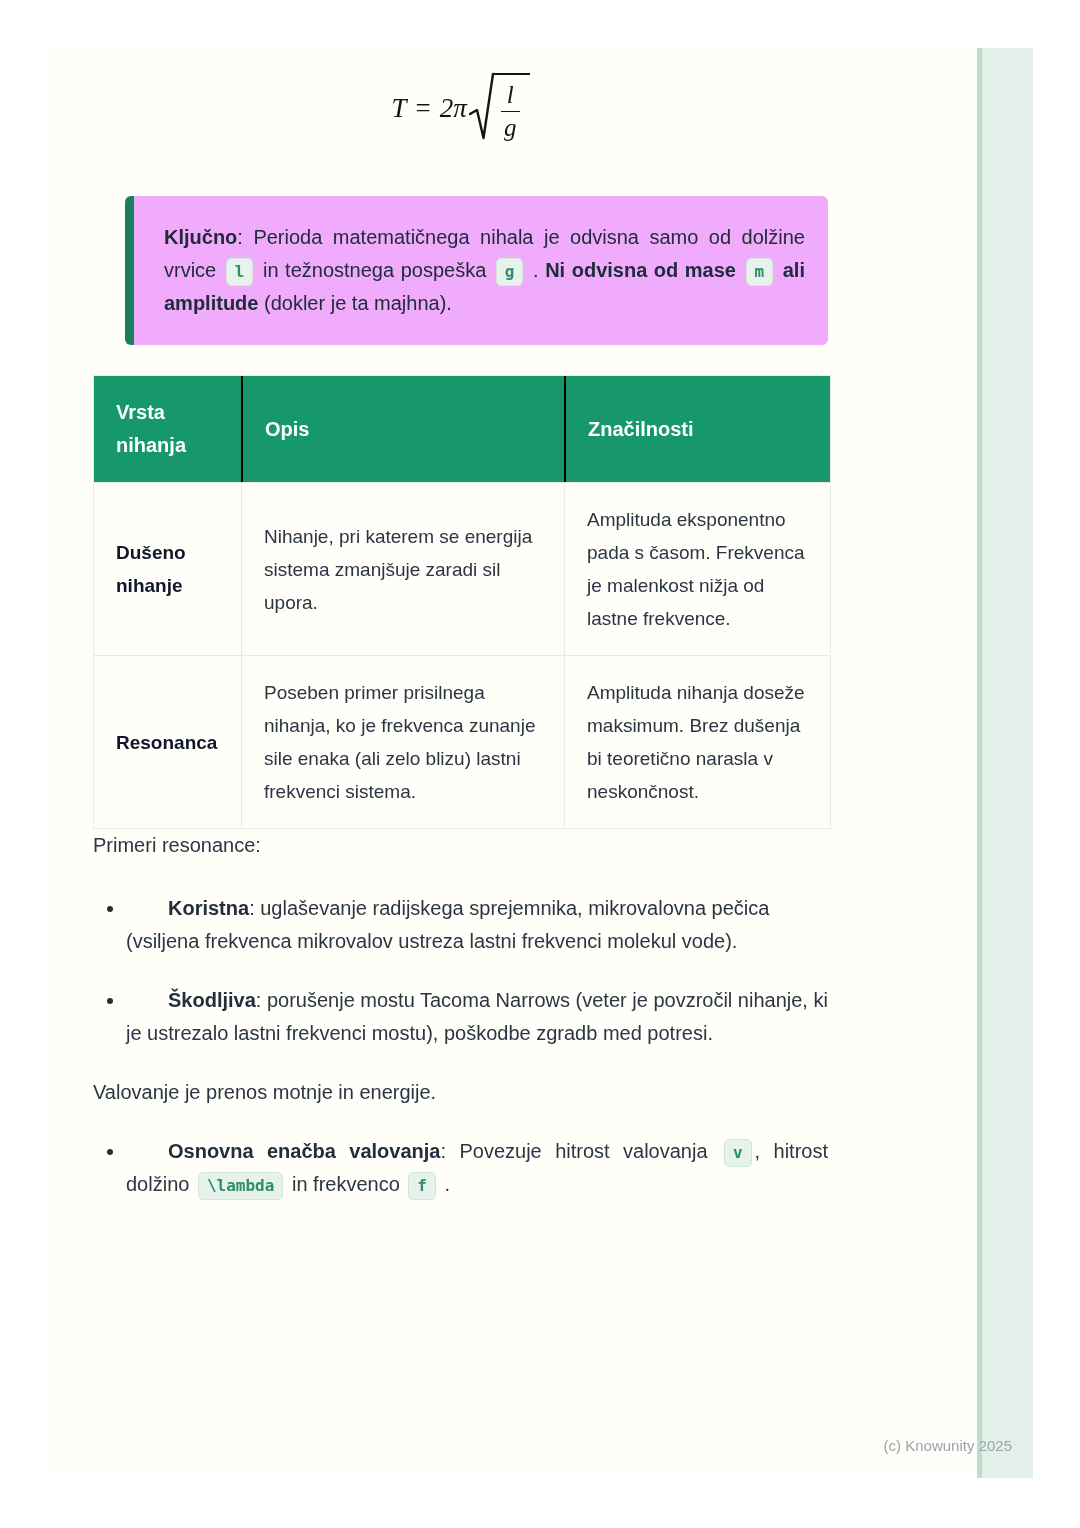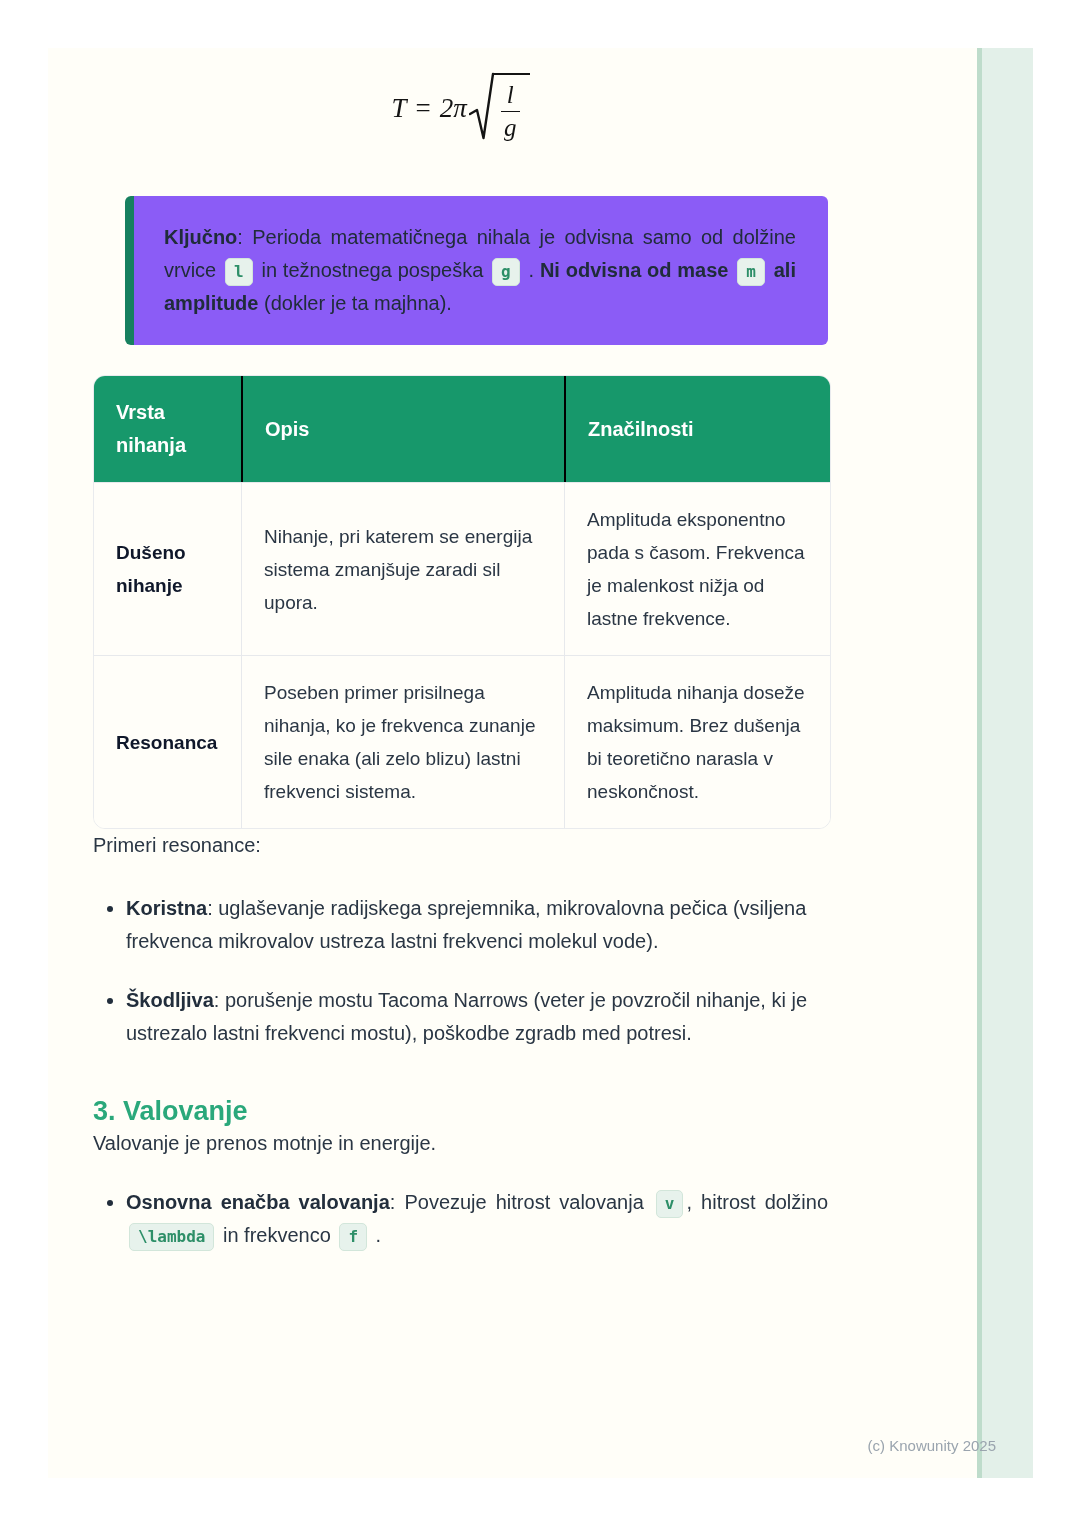--- a/index.html
+++ b/index.html
@@ -30,67 +30,67 @@
   .radical{display:inline-flex;align-items:flex-start;margin-left:2px;}
   .rad-svg{display:block;margin-right:-2px;}
   .radicand{border-top:2px solid #141414;padding:4px 10px 0 8px;margin-top:1px;}
   .frac{display:inline-flex;flex-direction:column;align-items:center;line-height:1.12;font-size:25px;}
   .frac .num{border-bottom:1.5px solid #141414;padding:0 6px 2px;}
   .frac .den{padding-top:2px;}
 
   
   .callout{
     margin:36px 0 0 32px;width:703px;box-sizing:border-box;
-    background:#8b5cf6;border-left:9px solid #17805f;border-radius:6px;
-    padding:25px 32px 25px 30px;
+    background:#f0abfc;border-left:9px solid #17805f;border-radius:6px;
+    padding:25px 23px 25px 30px;
     font-size:20px;line-height:33px;text-align:justify;color:#202c3a;
   }
   .callout b{font-weight:700;}
 
   
   .badge{
     display:inline-block;background:#e7f2ec;border:1px solid #d2e6da;
     border-radius:5px;padding:0 8px;margin:0 3px;
     font-family:"DejaVu Sans Mono","Liberation Mono",monospace;
     font-size:16px;font-weight:700;color:#2d8f68;line-height:26px;
     vertical-align:baseline;
   }
 
   
   .h2{font-size:27px;font-weight:700;color:#2aa87b;margin:38px 0 0;}
   .h2.second{margin-top:46px;}
 
   
-  .table-wrap{margin-top:30px;width:738px;border:1px solid #e9ebee;border-radius:12px;overflow:hidden;box-sizing:border-box;}
+  .table-wrap{margin-top:30px;width:738px;border:1px solid #e9ebee;border-radius:0;overflow:hidden;box-sizing:border-box;}
   table{border-collapse:separate;border-spacing:0;width:100%;table-layout:fixed;font-size:19px;line-height:33px;}
   col.c1{width:147px;}col.c2{width:323px;}col.c3{width:266px;}
   th{
     background:#17986b;color:#ffffff;font-weight:700;font-size:20px;
     text-align:left;vertical-align:middle;padding:20px 22px;
   }
   th + th{border-left:2px solid #000000;}
   td{
     background:#fffef9;vertical-align:middle;padding:20px 22px;
     border-top:1px solid #e7e9ec;color:#2a3644;
   }
   td + td{border-left:1px solid #e7e9ec;}
   tr.alt td{background:#f5f7f9;}
   td.rowhead{font-weight:700;color:#0f172a;}
 
   
   .para{font-size:20px;line-height:33px;color:#2a3644;}
   ul.list{margin:30px 0 0;padding-left:33px;}
   ul.list li{margin-bottom:26px;font-size:20px;line-height:33px;color:#2a3644;}
   ul.list li::marker{color:#222e3c;}
-  ul.list li b{color:#222e3c;}
+  ul.list li b{color:#222e3c;margin-left:42px;}
   ul.list.wave{margin-top:26px;}
   ul.list.wave li{text-align:justify;}
 
   .copyright{
-    position:absolute;top:1437px;right:84px;z-index:5;
+    position:absolute;top:1437px;right:68px;z-index:5;
     font-size:15px;color:#9aa4ae;text-align:right;
   }
 </style>
 </head>
 <body>
 
 <div class="page">
 
   <div class="accent-strip"></div>
 
@@ -161,21 +161,20 @@
 
     <ul class="list">
       <li>
         <b>Koristna</b><span>: uglaševanje radijskega sprejemnika, mikrovalovna pečica (vsiljena frekvenca mikrovalov ustreza lastni frekvenci molekul vode).</span>
       </li>
       <li>
         <b>Škodljiva</b><span>: porušenje mostu Tacoma Narrows (veter je povzročil nihanje, ki je ustrezalo lastni frekvenci mostu), poškodbe zgradb med potresi.</span>
       </li>
     </ul>
 
-    <div class="h2 second">3. Valovanje</div>
     <div class="para">Valovanje je prenos motnje in energije.</div>
 
     <ul class="list wave">
       <li>
         <b>Osnovna enačba valovanja</b><span>: Povezuje hitrost valovanja</span>
         <span class="badge">v</span><span>, hitrost dolžino</span>
         <span class="badge">\lambda</span>
         <span>in frekvenco</span>
         <span class="badge">f</span>
         <span>.</span>

